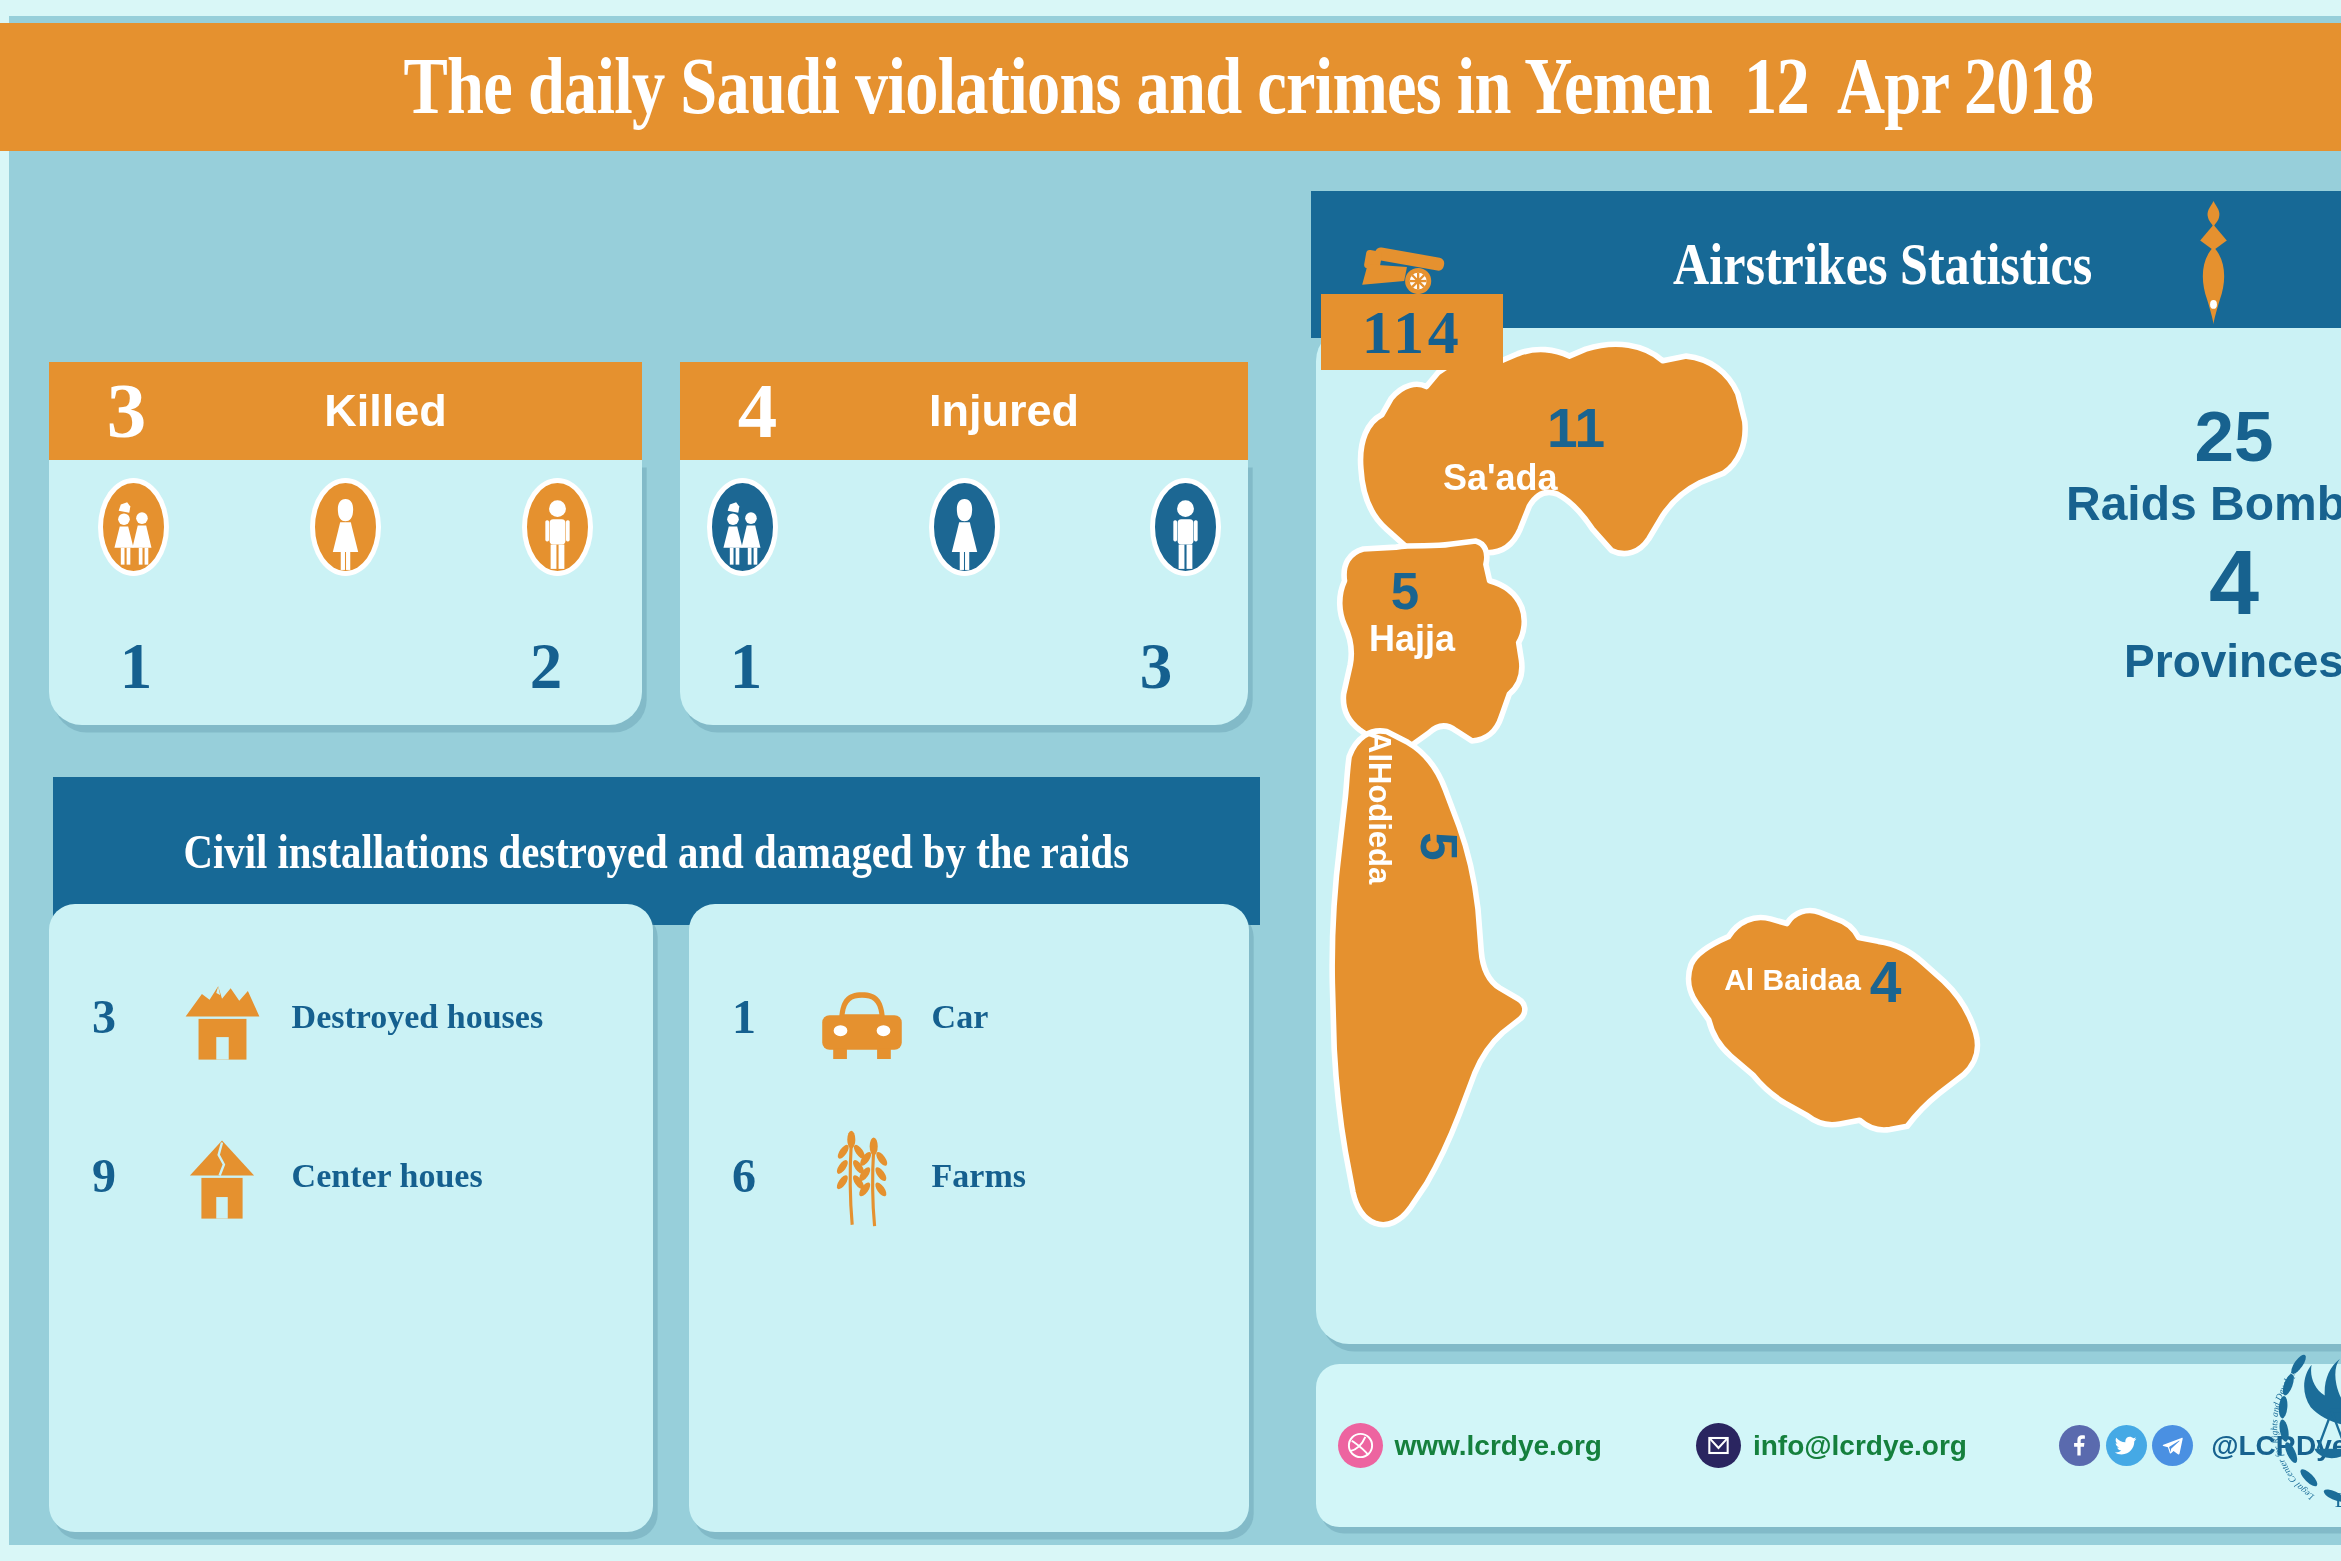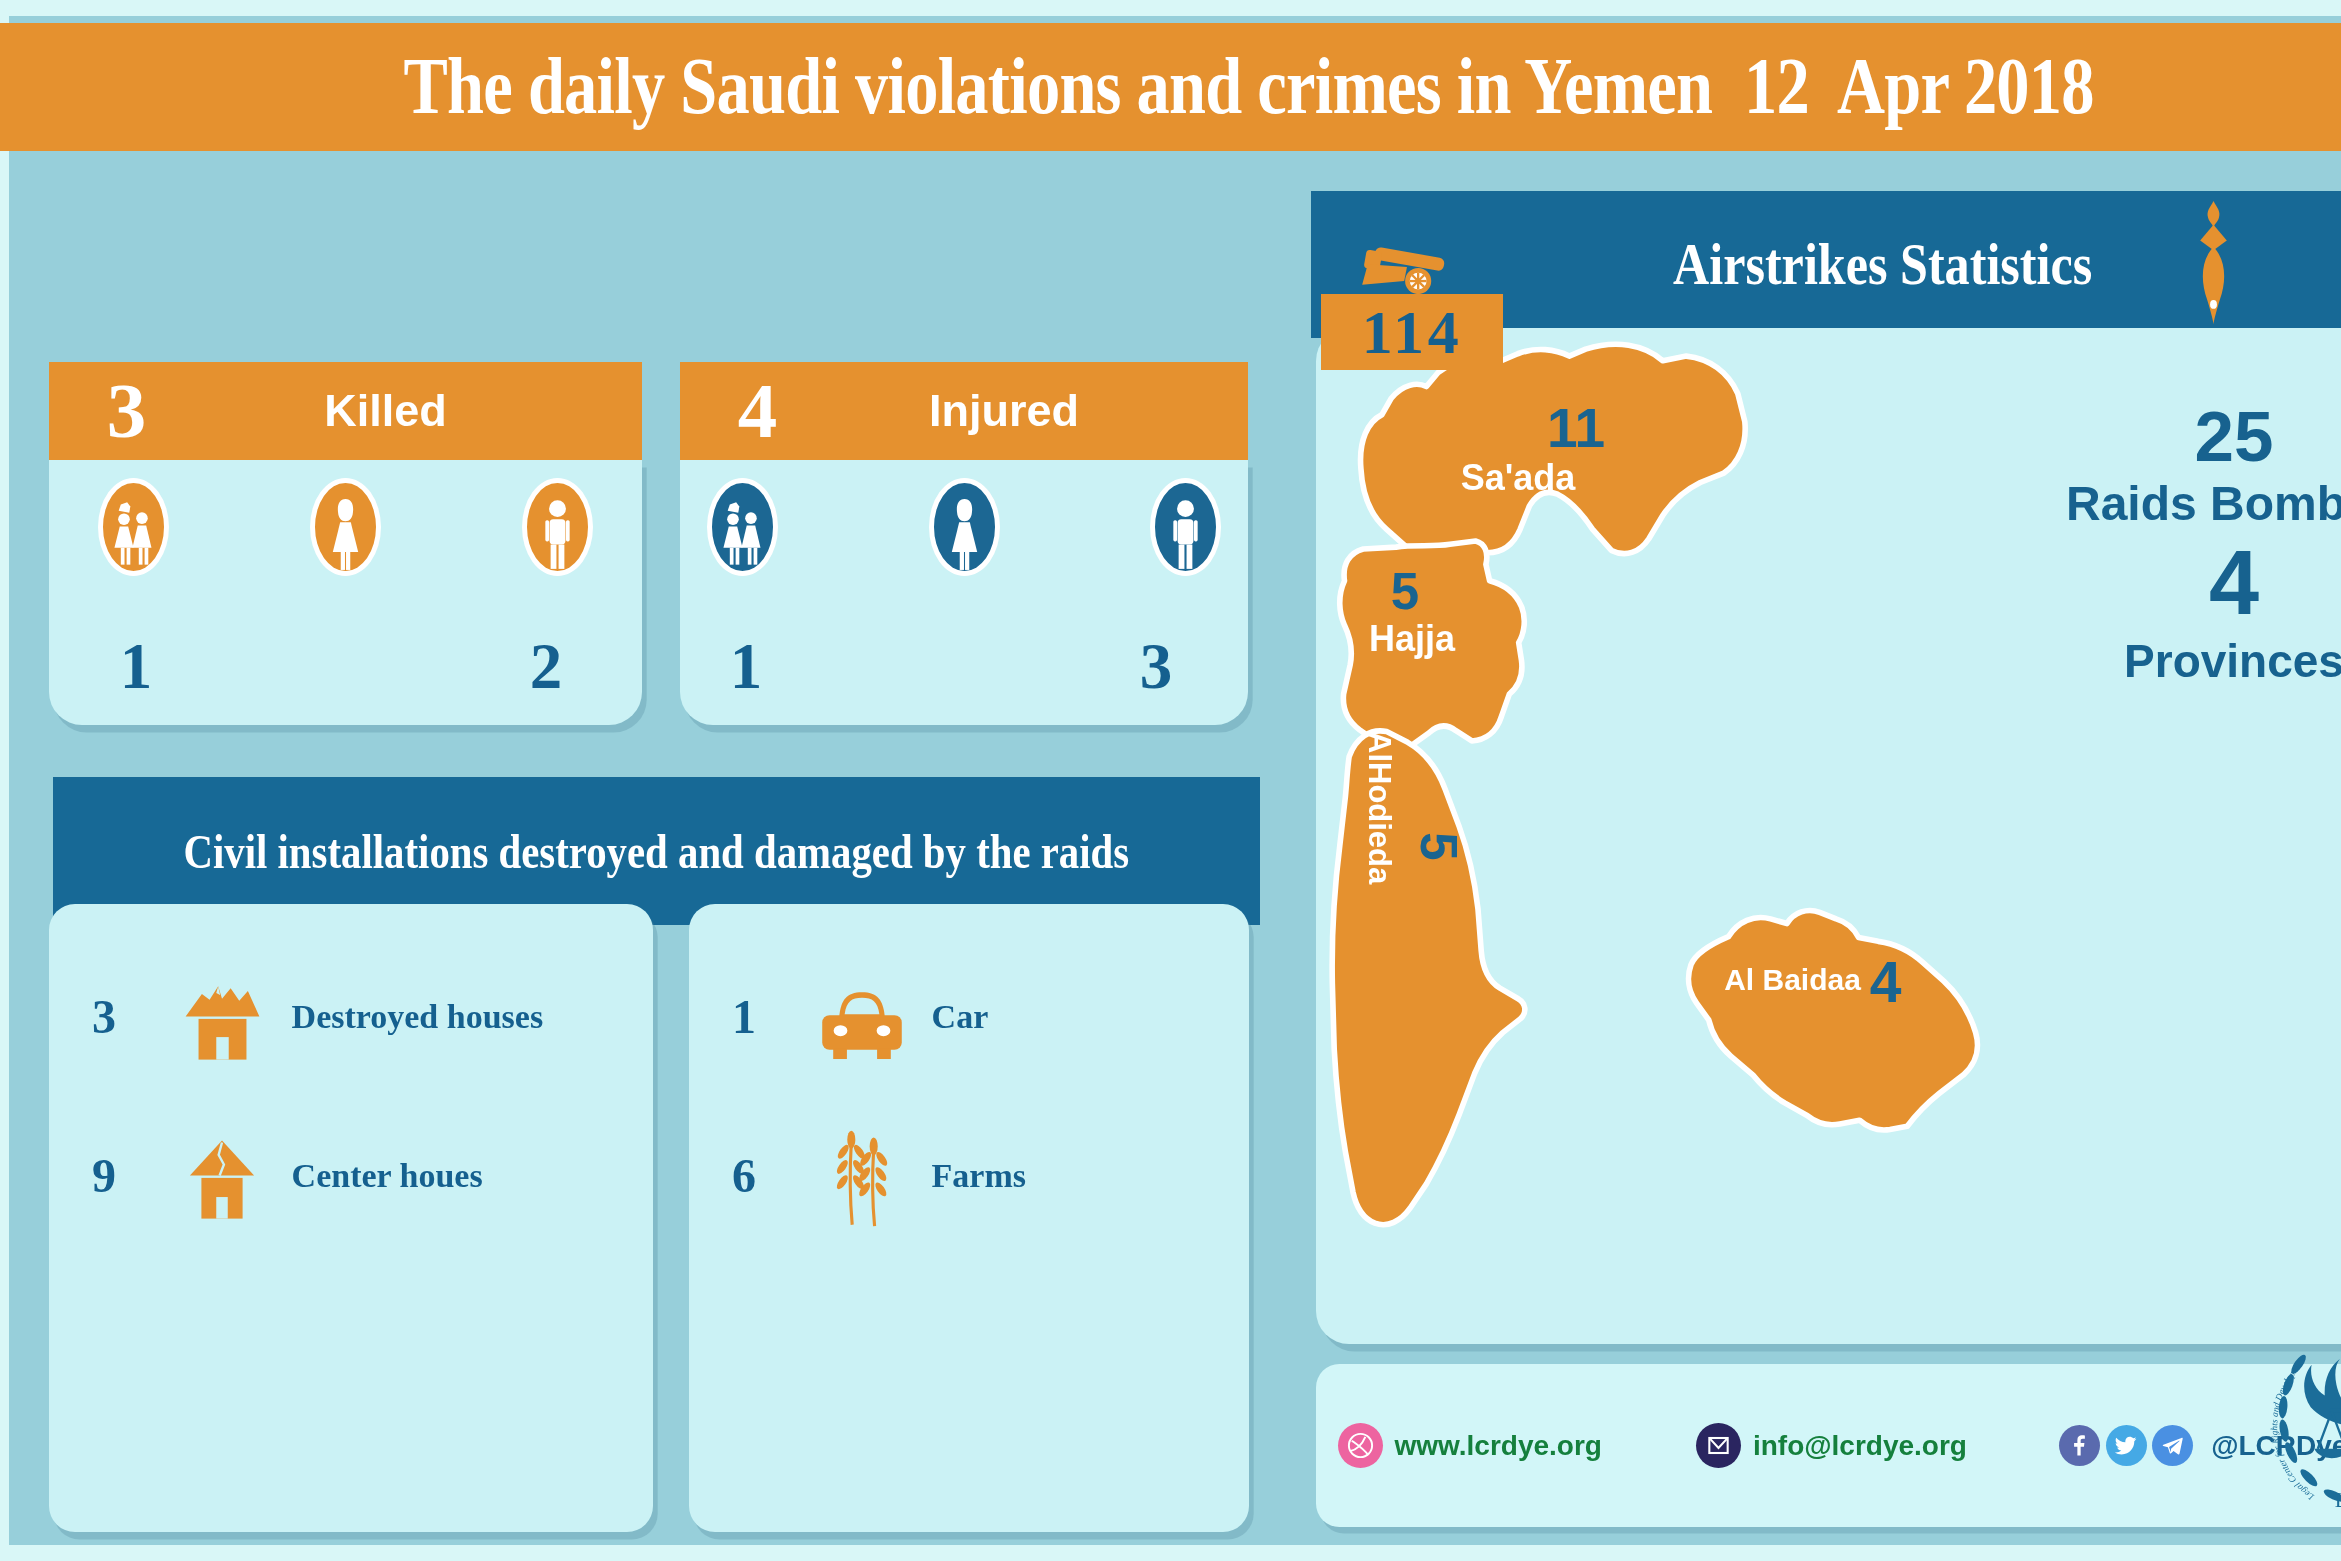--- a/index.html
+++ b/index.html
@@ -55,21 +55,21 @@
   #map-svg{position:absolute;left:0;top:0;}
   #box114{left:1321px;top:294px;width:182px;height:76px;background:#E5912F;display:flex;align-items:center;justify-content:center;
      font-family:"Liberation Serif",serif;font-weight:bold;font-size:62px;color:#15608F;letter-spacing:3.7px;}
   #boxart{left:1316px;top:370px;width:332px;height:50px;background:#E5912F;display:flex;align-items:center;justify-content:center;
      font-weight:bold;font-size:29px;color:#15608F;}
   #cannon{left:1348px;top:240px;}
   #bomb{left:2183px;top:200px;}
   .reg-val{position:absolute;font-weight:bold;color:#1A6490;}
   .reg-name{position:absolute;font-weight:bold;color:#fff;}
   #val-saada{left:1520px;top:396px;width:112px;font-size:55px;text-align:center;}
-  #name-saada{left:1443px;top:457px;width:150px;font-size:36px;text-align:center;}
+  #name-saada{left:1443px;top:457px;width:150px;font-size:36px;text-align:left;}
   #val-hajja{left:1370px;top:562px;width:70px;font-size:51px;text-align:center;}
   #name-hajja{left:1356px;top:618px;width:112px;font-size:36px;text-align:center;}
   #name-hod{left:1361px;top:731px;height:281px;font-size:31px;writing-mode:vertical-rl;text-orientation:mixed;}
   #val-hod{left:1403px;top:817px;width:70px;font-size:51px;text-align:center;transform:rotate(90deg);}
   #name-baidaa{left:1686px;top:963px;width:155px;font-size:30px;text-align:center;padding-left:28px;}
   #val-baidaa{left:1848px;top:949px;width:75px;font-size:57px;text-align:center;}
   #air-stats{left:1995px;top:400px;width:478px;text-align:center;color:#17628F;font-weight:bold;}
   #air-stats .v1{font-size:71px;line-height:1.05;}
   #air-stats .l1{font-size:48px;line-height:1.2;}
   #air-stats .v2{font-size:90px;line-height:1.15;}

